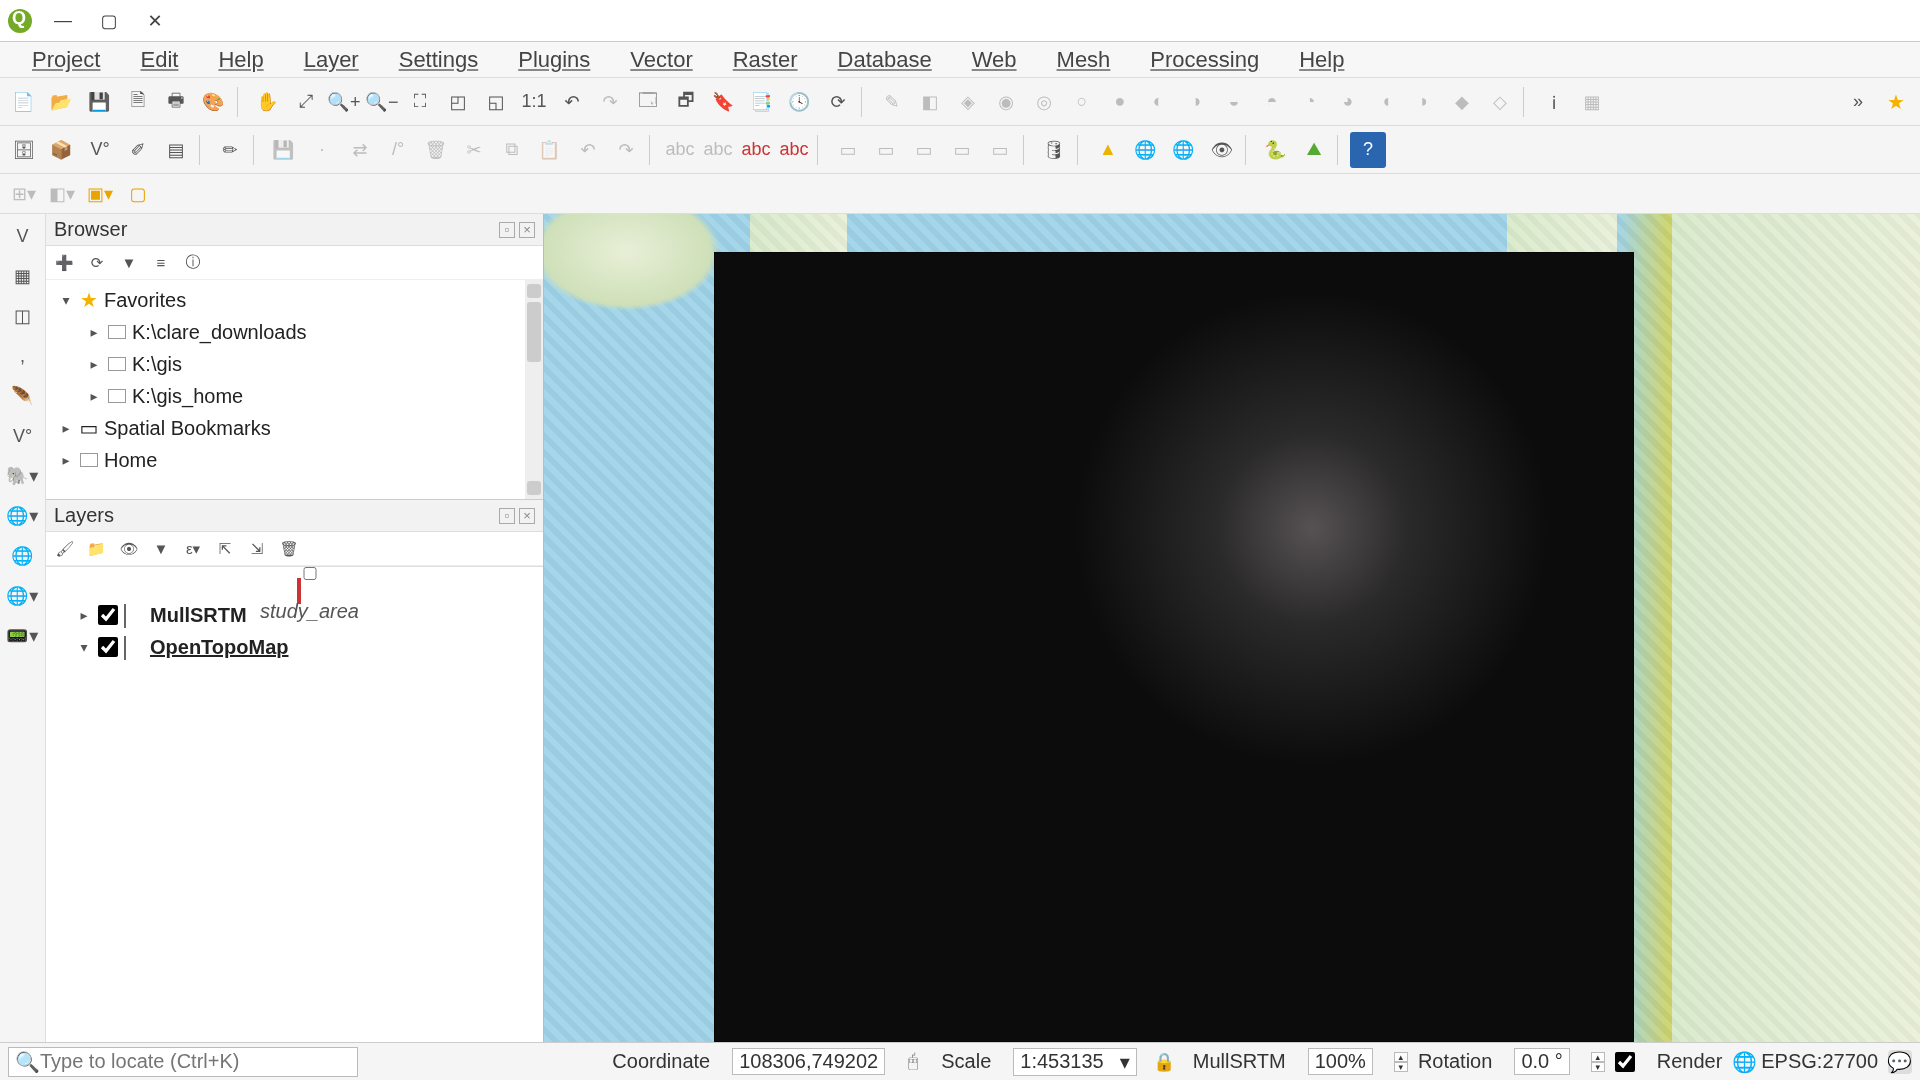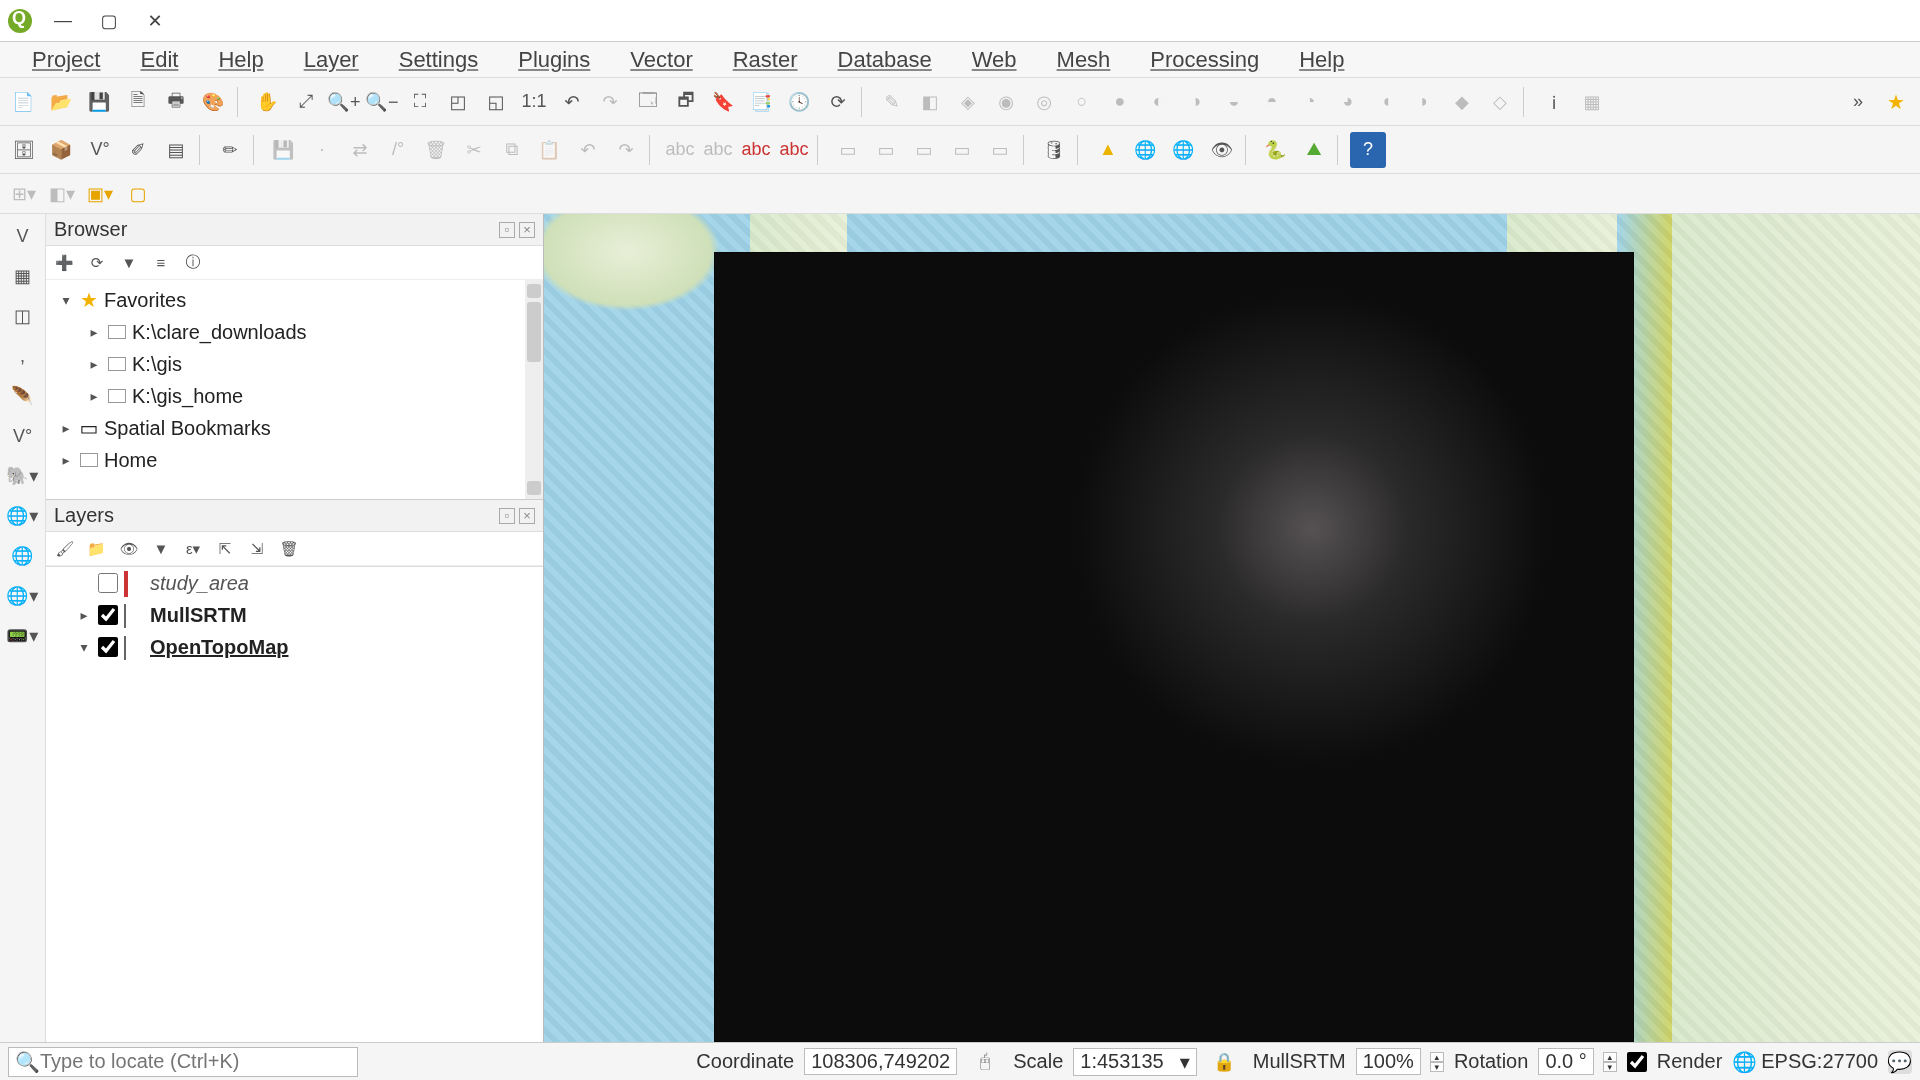--- a/index.html
+++ b/index.html
@@ -68,21 +68,21 @@
   radial-gradient(circle at 55% 65%, #78787a 0%, #3a3a3c 8%, #0a0a0a 22%),
   radial-gradient(circle at 42% 48%, #404040 0%, #181818 12%, #050505 28%),
   radial-gradient(circle at 70% 75%, #5d5d60 0%, #232324 10%, #060606 25%),
   #060607; box-shadow: 0 0 0 1px rgba(0,0,0,0.4) inset; }
 
 
 .status { height: 38px; background: #f5f5f5; border-top: 1px solid #ccc; display: flex; align-items: center; padding: 0 8px; gap: 10px; font-size: 20px; color: #333; }
 .status .locator { display: flex; align-items: center; width: 350px; border: 1px solid #bbb; background: #fff; padding: 2px 6px; }
 .status .locator input { border: none; outline: none; font-size: 20px; flex: 1; color: #4c1d95; }
 .status .spacer { flex: 1; }
-.status .field { display: flex; align-items: center; gap: 10px; }
+.status .field { display: flex; align-items: center; gap: 22px; }
 .status .valbox { border: 1px solid #bbb; background: #fff; padding: 1px 6px; min-width: 50px; display: inline-flex; align-items: center; }
 .status .spin { display: flex; flex-direction: column; margin-left: -1px; }
 .status .spin span { width: 14px; height: 10px; border: 1px solid #bbb; font-size: 9px; display: flex; align-items: center; justify-content: center; background: #fdfdfd; cursor: pointer; }
 .status .crs { display: flex; align-items: center; gap: 4px; }
 .status .bubble { width: 24px; height: 24px; border-radius: 4px; background: #ddd; display: flex; align-items: center; justify-content: center; }
 
 .star { color: #f5b301; font-size: 20px; }
 .folder-ico { width: 18px; height: 14px; background: #fff; border: 1px solid #999; }
 .raster-ico { width: 18px; height: 18px; background: repeating-conic-gradient(#777 0 25%, #bbb 0 50%) 0/8px 8px; border: 1px solid #666; }
 .poly-ico { width: 18px; height: 18px; border: 2px solid #c33; background: #fff; }
@@ -306,21 +306,21 @@
       <div class="tbtn">🖌</div>
       <div class="tbtn">📁</div>
       <div class="tbtn">👁</div>
       <div class="tbtn">▼</div>
       <div class="tbtn">ε▾</div>
       <div class="tbtn">⇱</div>
       <div class="tbtn">⇲</div>
       <div class="tbtn">🗑</div>
     </div>
     <div class="layers-body" id="layers-tree">
-        <div class="layer-row" style="padding-left: 30px;">
+        <div class="layer-row" style="padding-left: 30px; flex-direction: column;">
           <span class="exp"></span>
           <input type="checkbox" style="">
           <span class="lico"><span class="poly-ico"></span></span>
           <span class="lbl italic">study_area</span>
         </div>
         <div class="layer-row" style="padding-left: 30px;">
           <span class="exp">▸</span>
           <input type="checkbox" checked="" style="">
           <span class="lico"><span class="raster-ico"></span></span>
           <span class="lbl bold">MullSRTM</span>

